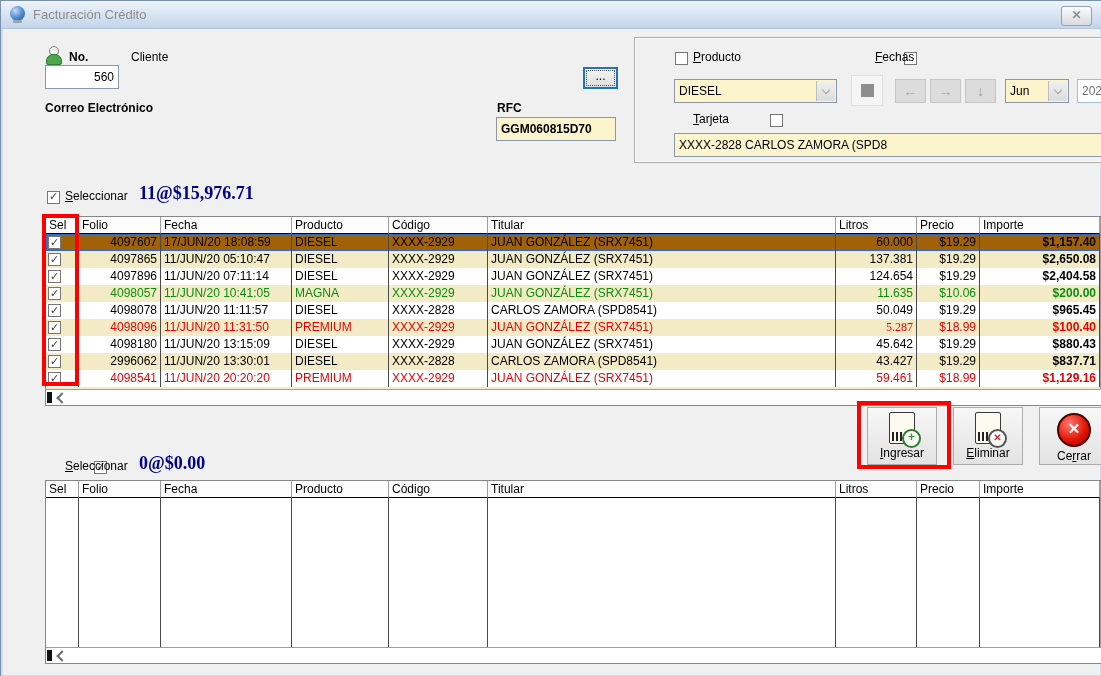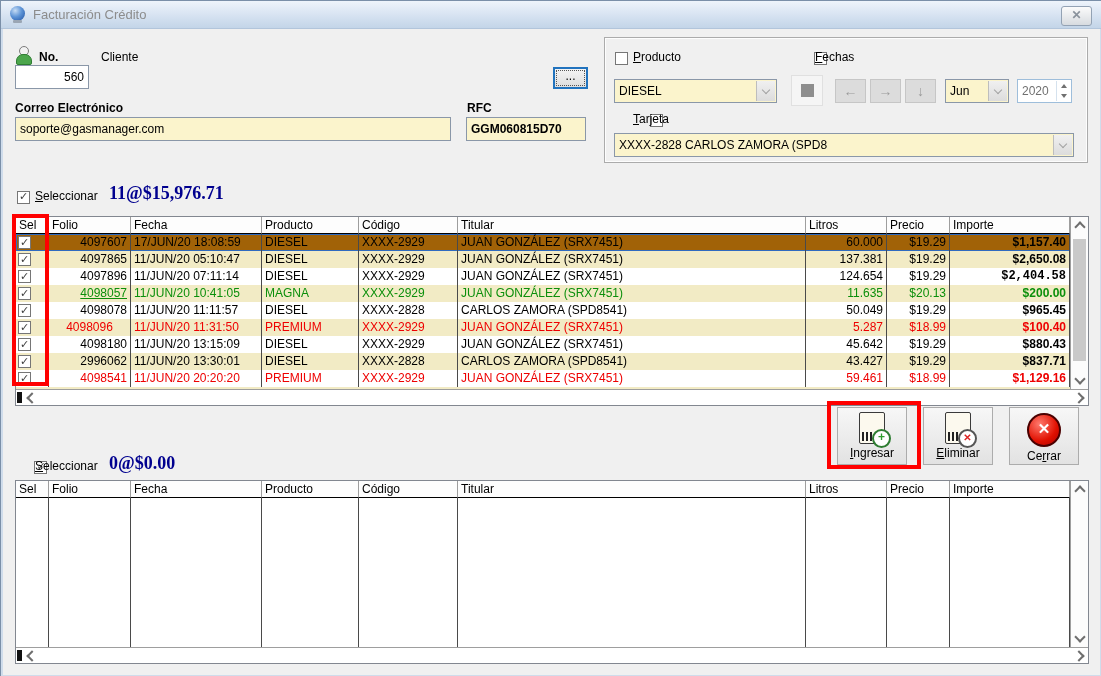--- a/index.html
+++ b/index.html
@@ -9,21 +9,21 @@
   .titlebar{position:absolute;left:0;top:0;right:0;height:27px;
             background:linear-gradient(#EEF4FB,#D6E2F1 55%,#C3D5E8);border-bottom:1px solid #B2C5DB;}
   .app-icon{position:absolute;left:9px;top:5px;width:15px;height:15px;border-radius:50%;
             background:radial-gradient(circle at 35% 30%,#C6DCF4,#5C93D6 45%,#1D4FA0);}
   .app-icon::after{content:"";position:absolute;left:3px;bottom:-2px;width:9px;height:3px;background:#9AA6B4;border-radius:1px;}
   .title-text{position:absolute;left:32px;top:6px;font-size:13px;color:#8C8C8C;}
   .close-btn{position:absolute;right:10px;top:5px;width:29px;height:18px;border:1px solid #93A2B4;border-radius:3px;
              background:linear-gradient(#FBFBFB,#D7DBE0);color:#8A929C;font-weight:bold;font-size:12px;
              text-align:center;line-height:16px;}
   
-  .abs{position:absolute;box-sizing:border-box;}
+  .abs{position:absolute;box-sizing:border-box;margin-left:30px;}
   .lbl{font-size:12px;color:#000;white-space:nowrap;}
   .b{font-weight:bold;}
   .field{box-sizing:border-box;border:1px solid #8A97A8;background:#FBF4CC;font-size:12px;
          padding:3px 4px;white-space:nowrap;overflow:hidden;line-height:16px;}
   .white{background:#FFFFFF;}
   .r{text-align:right;}
   .combo-arrow{position:absolute;top:1px;right:1px;bottom:1px;width:18px;background:linear-gradient(#F0F0F0,#DCDCDC);
                border-left:1px solid #BDBDBD;display:flex;align-items:center;justify-content:center;}
   .chv{display:inline-block;width:6px;height:6px;border-right:2px solid #6E6E6E;border-bottom:2px solid #6E6E6E;}
   .chv.sm{width:5px;height:5px;border-width:1.5px;border-color:#A2A2A2;}
@@ -97,21 +97,20 @@
     <div class="close-btn">✕</div>
   </div>
 
   
   <span class="abs person" style="left:14px;top:45px;"></span>
   <span class="abs lbl b" style="left:38px;top:49px;">No.</span>
   <span class="abs lbl" style="left:100px;top:49px;">Cliente</span>
   <div class="abs field white r" style="left:14px;top:64px;width:74px;height:24px;">560</div>
   <div class="abs" style="left:552px;top:66px;width:35px;height:22px;border:2px solid #2173BE;background:linear-gradient(#F4F4F4,#DEDEDE);text-align:center;line-height:14px;font-size:12px;box-sizing:border-box;outline:1px dotted #555;outline-offset:-4px;">...</div>
   <span class="abs lbl b" style="left:14px;top:100px;">Correo Electrónico</span>
-  <div class="abs field" style="left:14px;top:116px;width:436px;height:24px;">soporte@gasmanager.com</div>
   <span class="abs lbl b" style="left:466px;top:100px;">RFC</span>
   <div class="abs field b" style="left:465px;top:116px;width:120px;height:24px;">GGM060815D70</div>
 
   
   <div class="abs groupbox" style="left:603px;top:36px;width:484px;height:126px;">
     <span class="abs cb" style="left:10px;top:13px;"></span>
     <span class="abs lbl" style="left:28px;top:12px;"><span></span><span class="mkey">P</span><span>roducto</span></span>
     <span class="abs cb" style="left:192px;top:13px;"></span>
     <span class="abs lbl" style="left:210px;top:12px;"><span></span><span class="mkey">F</span><span>echas</span></span>
 
@@ -188,52 +187,52 @@
         </div>
         <div class="grow">
           <div class="c a-center" style="width: 33px; text-align: left;"><span class="cb checked" style="margin: 1px 0px 0px 2px;"></span></div>
           <div class="c a-right" style="width: 82px;">4097896</div>
           <div class="c a-left" style="width: 131px;">11/JUN/20 07:11:14</div>
           <div class="c a-left" style="width: 97px;">DIESEL</div>
           <div class="c a-left" style="width: 99px;">XXXX-2929</div>
           <div class="c a-left" style="width: 348px;">JUAN GONZÁLEZ (SRX7451)</div>
           <div class="c a-right" style="width: 81px;">124.654</div>
           <div class="c a-right" style="width: 63px;">$19.29</div>
-          <div class="c a-right" style="width: 120px; font-weight: bold; font-family: Liberation Mono, monospace;">$2,404.58</div>
+          <div class="c a-right" style="width: 120px; font-weight: bold;">$2,404.58</div>
         </div>
         <div class="grow zeb">
           <div class="c a-center" style="width: 33px; text-align: left;"><span class="cb checked" style="margin: 1px 0px 0px 2px;"></span></div>
-          <div class="c a-right tg" style="width: 82px; text-decoration: underline;">4098057</div>
+          <div class="c a-right tg" style="width: 82px;">4098057</div>
           <div class="c a-left tg" style="width: 131px;">11/JUN/20 10:41:05</div>
           <div class="c a-left tg" style="width: 97px;">MAGNA</div>
           <div class="c a-left tg" style="width: 99px;">XXXX-2929</div>
           <div class="c a-left tg" style="width: 348px;">JUAN GONZÁLEZ (SRX7451)</div>
           <div class="c a-right tg" style="width: 81px;">11.635</div>
-          <div class="c a-right tg" style="width: 63px;">$20.13</div>
+          <div class="c a-right tg" style="width: 63px;">$10.06</div>
           <div class="c a-right tg" style="width: 120px; font-weight: bold;">$200.00</div>
         </div>
         <div class="grow">
           <div class="c a-center" style="width: 33px; text-align: left;"><span class="cb checked" style="margin: 1px 0px 0px 2px;"></span></div>
           <div class="c a-right" style="width: 82px;">4098078</div>
           <div class="c a-left" style="width: 131px;">11/JUN/20 11:11:57</div>
           <div class="c a-left" style="width: 97px;">DIESEL</div>
           <div class="c a-left" style="width: 99px;">XXXX-2828</div>
           <div class="c a-left" style="width: 348px;">CARLOS ZAMORA (SPD8541)</div>
           <div class="c a-right" style="width: 81px;">50.049</div>
           <div class="c a-right" style="width: 63px;">$19.29</div>
           <div class="c a-right" style="width: 120px; font-weight: bold;">$965.45</div>
         </div>
         <div class="grow zeb">
           <div class="c a-center" style="width: 33px; text-align: left;"><span class="cb checked" style="margin: 1px 0px 0px 2px;"></span></div>
-          <div class="c a-right trd" style="width: 82px; text-align: center;">4098096</div>
+          <div class="c a-right trd" style="width: 82px;">4098096</div>
           <div class="c a-left trd" style="width: 131px;">11/JUN/20 11:31:50</div>
           <div class="c a-left trd" style="width: 97px;">PREMIUM</div>
           <div class="c a-left trd" style="width: 99px;">XXXX-2929</div>
           <div class="c a-left trd" style="width: 348px;">JUAN GONZÁLEZ (SRX7451)</div>
-          <div class="c a-right trd" style="width: 81px;">5.287</div>
+          <div class="c a-right trd" style="width: 81px; font-family: Liberation Serif, serif;">5.287</div>
           <div class="c a-right trd" style="width: 63px;">$18.99</div>
           <div class="c a-right trd" style="width: 120px; font-weight: bold;">$100.40</div>
         </div>
         <div class="grow">
           <div class="c a-center" style="width: 33px; text-align: left;"><span class="cb checked" style="margin: 1px 0px 0px 2px;"></span></div>
           <div class="c a-right" style="width: 82px;">4098180</div>
           <div class="c a-left" style="width: 131px;">11/JUN/20 13:15:09</div>
           <div class="c a-left" style="width: 97px;">DIESEL</div>
           <div class="c a-left" style="width: 99px;">XXXX-2929</div>
           <div class="c a-left" style="width: 348px;">JUAN GONZÁLEZ (SRX7451)</div>

